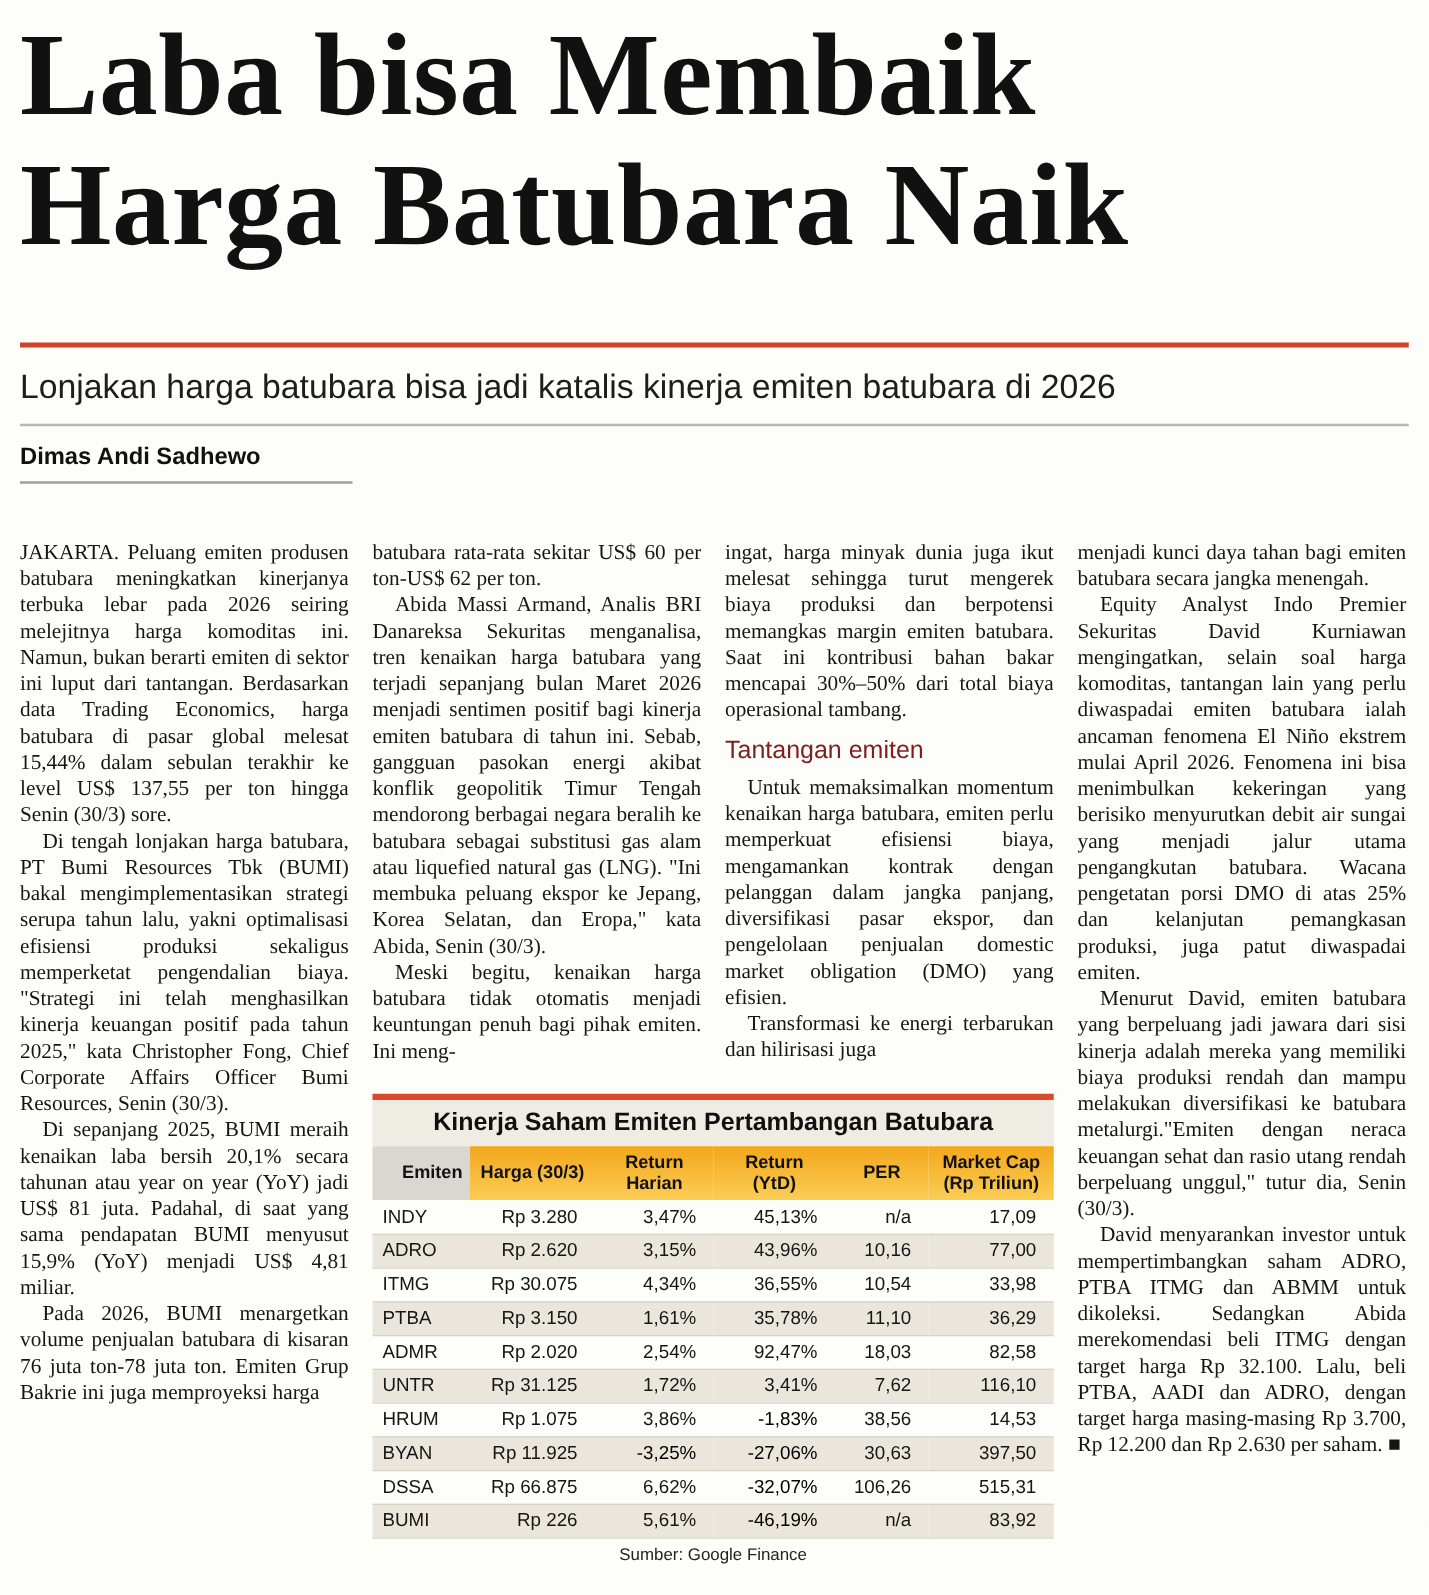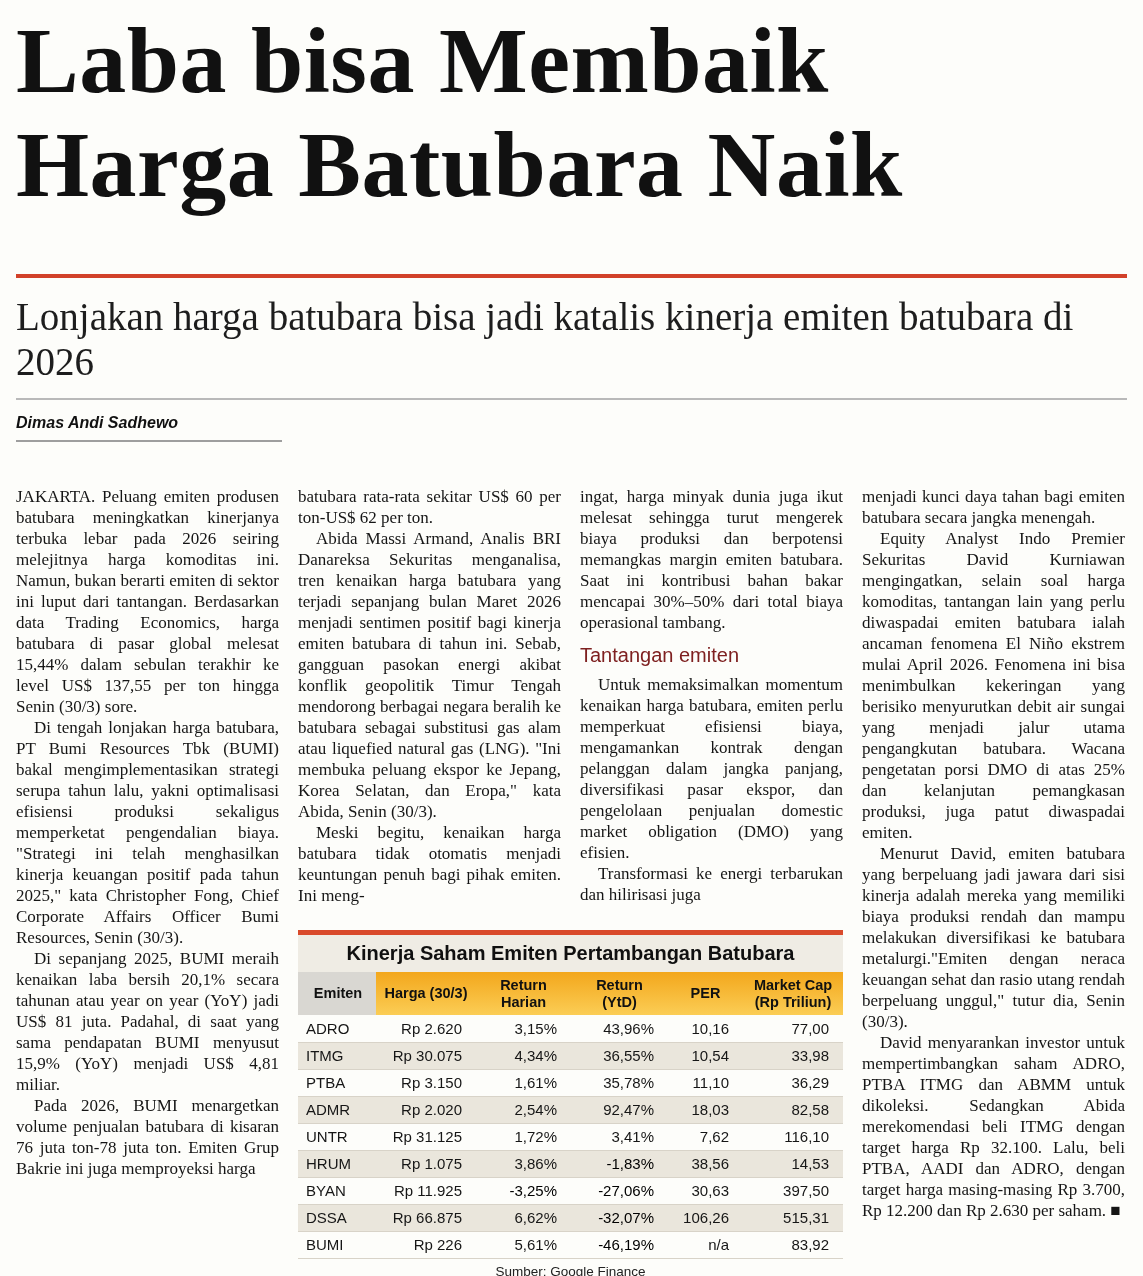--- a/index.html
+++ b/index.html
@@ -9,26 +9,26 @@
     background:#fdfdfa; color:#141414;
     font-family:"Liberation Serif", serif;
   }
   .headline {
     padding:8px 16px 0; font-weight:700; font-size:94px; line-height:104px;
     letter-spacing:.5px; color:#111;
   }
   .headline span { display:block; }
   .rule-red { margin:58px 16px 0; height:4px; background:#d24129; }
   .standfirst {
-    padding:16px 16px 14px; font-family:Liberation Serif, serif;
-    font-size:39px; font-weight:400; color:#1d1d1d;
+    padding:16px 16px 14px; font-family:Liberation Sans, sans-serif;
+    font-size:27px; font-weight:400; color:#1d1d1d;
   }
   .rule-gray { margin:0 16px; height:2px; background:#b9b9b9; }
   .byline-row { padding:14px 16px 0; }
-  .byline { font-family:"Liberation Sans", sans-serif; font-weight:700; font-size:16px; color:#111;font-style:italic; }
+  .byline { font-family:"Liberation Sans", sans-serif; font-weight:700; font-size:19px; color:#111; }
   .byline-rule { margin:8px 16px 0; width:266px; height:2px; background:#9e9e9e; }
 
   .body { position:relative; margin-top:44px; padding:0 16px; display:flex; gap:19px; }
   .col { width:263px; text-align:justify; font-size:17px; line-height:21px; color:#151515; }
   .col.clipped { height:436px; overflow:hidden; }
   .para { margin:0; }
   .para.indent { text-indent:18px; }
   .subhead {
     font-family:"Liberation Sans", sans-serif; font-size:20px; font-weight:400;
     color:#7e2020; margin:12px 0 8px; text-align:left;
@@ -42,21 +42,21 @@
   .table-title {
     background:#efece4; text-align:center; font-size:20px; font-weight:700;
     padding:7px 4px; color:#101010;
   }
   table { width:100%; border-collapse:collapse; table-layout:fixed; }
   thead th {
     background:linear-gradient(180deg,#f3a71c,#fbcd55);
     font-size:14.5px; font-weight:700; padding:5px 6px; text-align:center;
     vertical-align:middle; line-height:1.15; color:#111;
   }
-  thead th:nth-child(1){ width:78px; background:#d9d7d2; text-align:center; padding-left:8px; }
+  thead th:nth-child(1){ width:78px; background:#d9d7d2; text-align:right; padding-left:8px; }
   thead th:nth-child(2){ width:100px; }
   thead th:nth-child(3){ width:95px; }
   thead th:nth-child(4){ width:97px; }
   thead th:nth-child(5){ width:75px; }
   thead th:nth-child(6){ width:100px; }
   tbody td {
     font-size:15px; padding:0 14px 0 8px; height:27px;
     border-bottom:1px solid #d8d3c8; text-align:right; color:#161616;
   }
   tbody td.emiten { text-align:left; padding-left:8px; }
@@ -123,20 +123,28 @@
             <th>Emiten</th>
             <th>Harga (30/3)</th>
             <th>Return Harian</th>
             <th>Return (YtD)</th>
             <th>PER</th>
             <th>Market Cap (Rp Triliun)</th>
           </tr>
         </thead>
         <tbody id="stock-tbody">
             <tr>
+              <td class="emiten">INDY</td>
+              <td>Rp 3.280</td>
+              <td>3,47%</td>
+              <td>45,13%</td>
+              <td>n/a</td>
+              <td>17,09</td>
+            </tr>
+            <tr>
               <td class="emiten">ADRO</td>
               <td>Rp 2.620</td>
               <td>3,15%</td>
               <td>43,96%</td>
               <td>10,16</td>
               <td>77,00</td>
             </tr>
             <tr>
               <td class="emiten">ITMG</td>
               <td>Rp 30.075</td>

